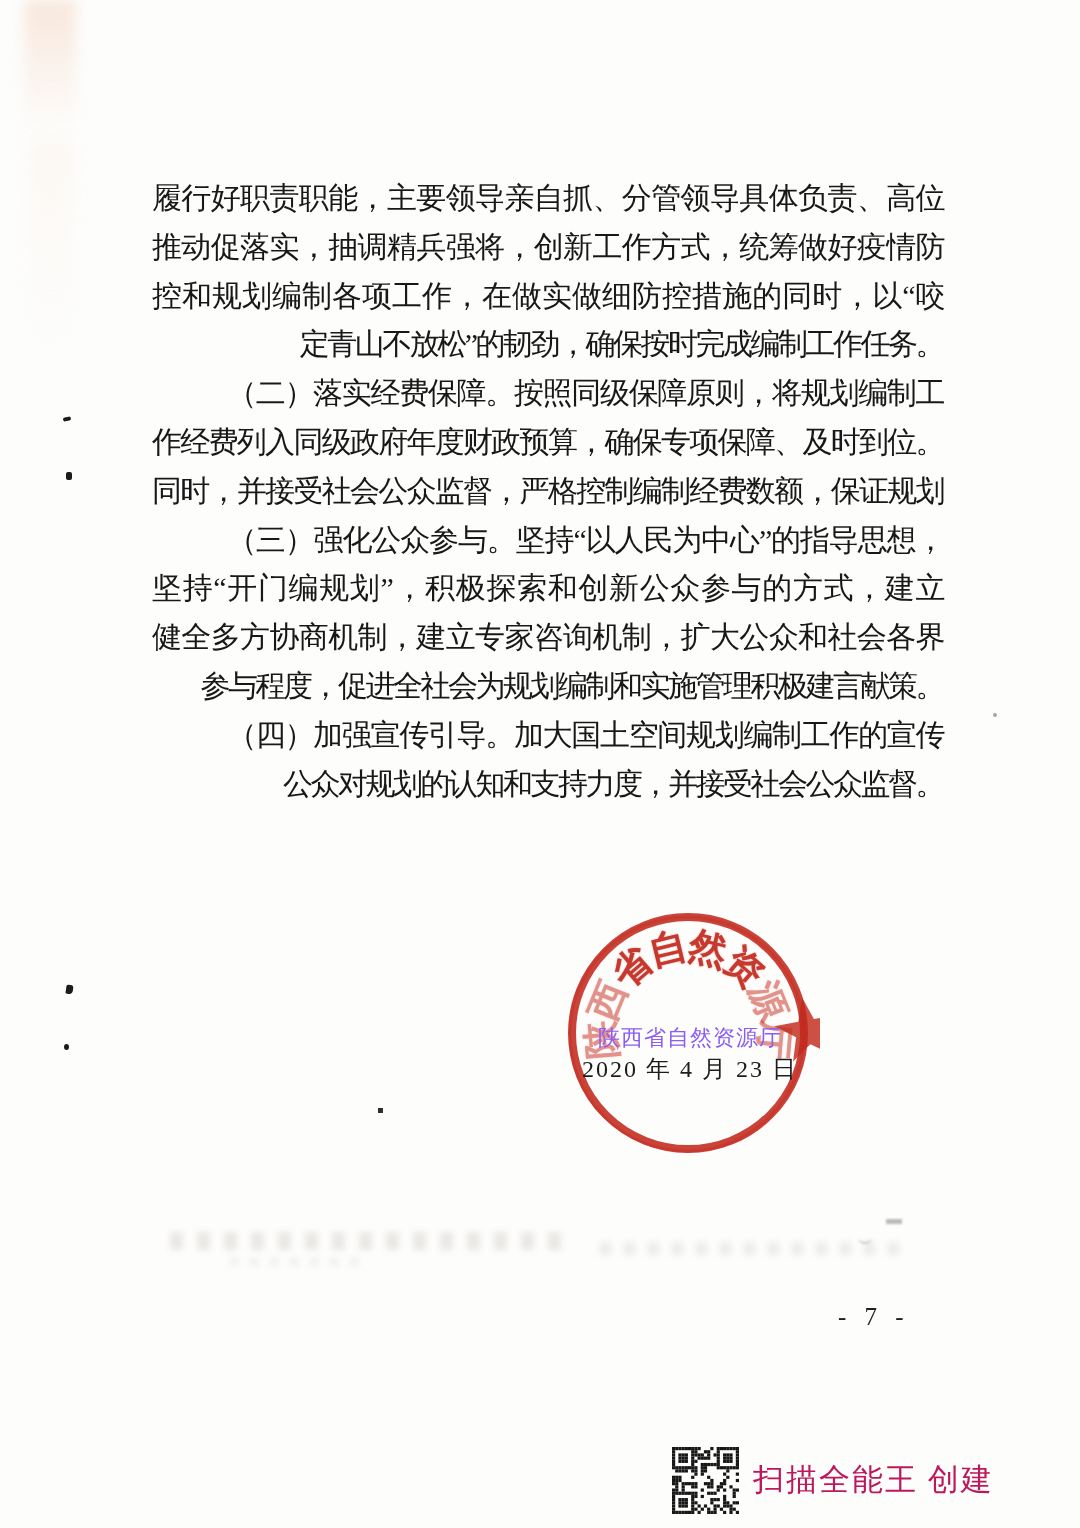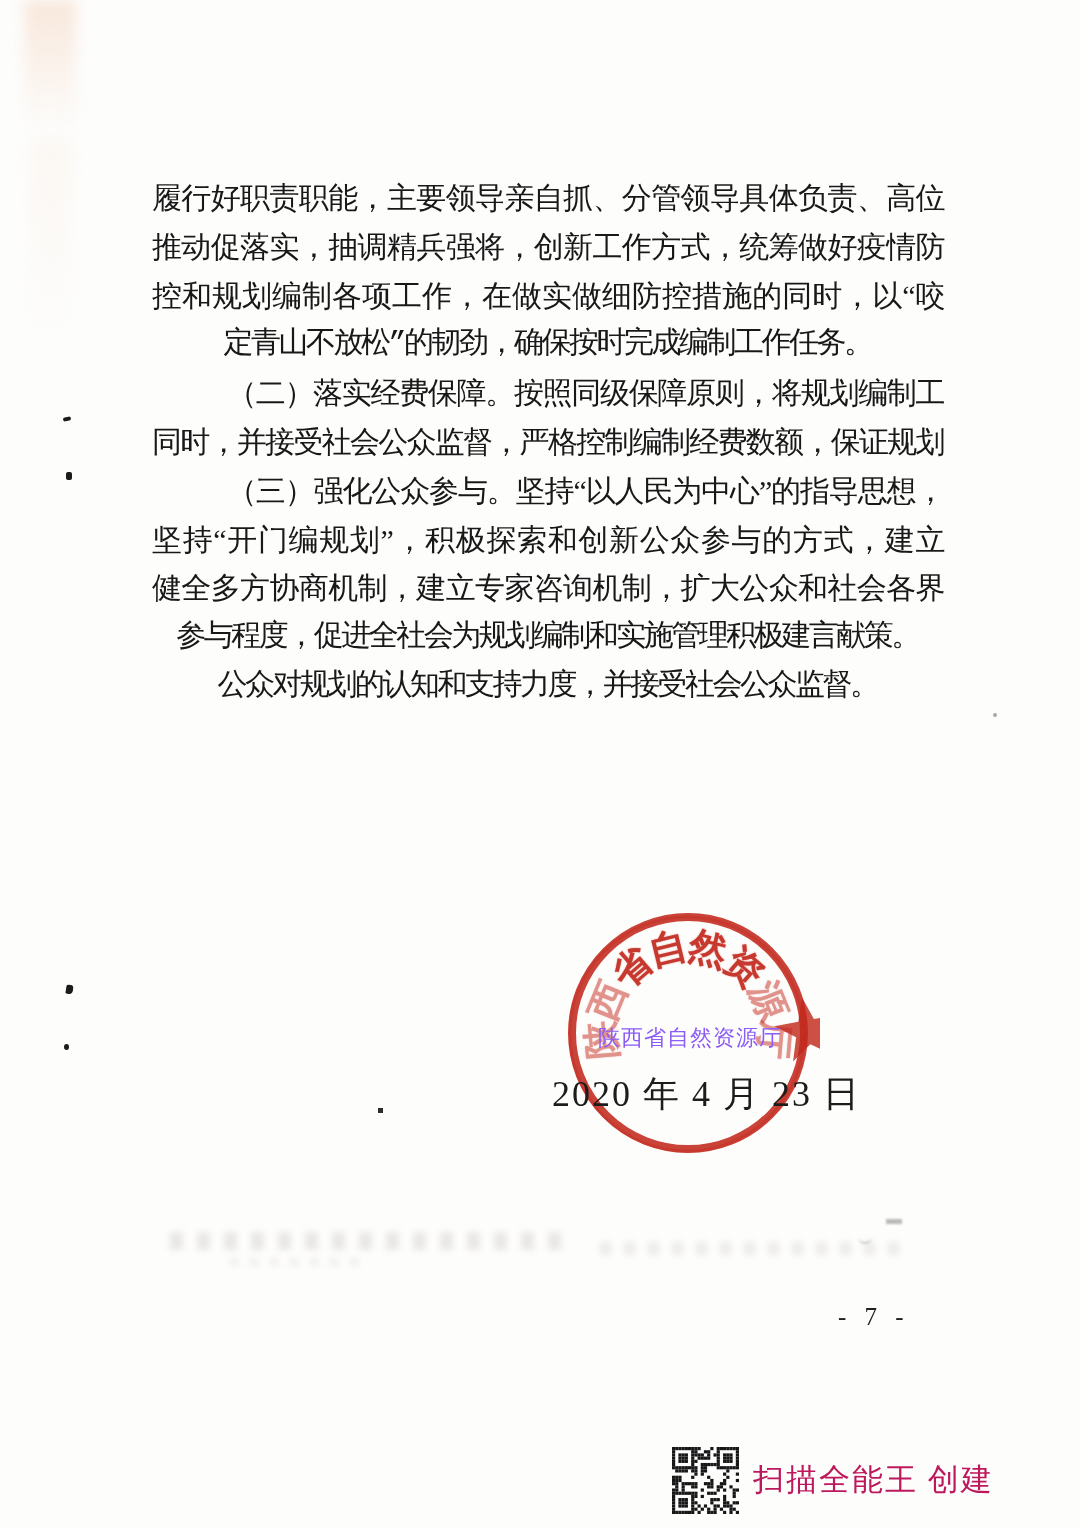--- a/index.html
+++ b/index.html
@@ -15,29 +15,29 @@
     position:absolute;left:152px;top:150px;width:791px;
     color:#181818;
     font-size:30px;
     letter-spacing:-2.5px;
     line-height:48.8px;
     margin-top:24px;
   }
   .line{white-space:nowrap;}
   .line.full{white-space:normal;text-align:justify;text-align-last:justify;}
   .line.indent{padding-left:75px;}
-  .line.endline{text-align:center;font-family:Liberation Mono, monospace;}
+  .line.endline{text-align:right;}
   
   .sigwrap{position:absolute;left:552px;top:1023px;width:276px;text-align:center;z-index:3;}
   .sig-agency{
     font-size:22px;color:#8b5cf6;letter-spacing:1px;white-space:nowrap;
     mix-blend-mode:multiply;
   }
   .sig-date{
-    font-size:36px;color:#1c1c1c;letter-spacing:2px;margin-top:17px;white-space:nowrap;
+    font-size:24px;color:#1c1c1c;letter-spacing:2px;white-space:nowrap;
     mix-blend-mode:multiply;
   }
   
   .seal{
     position:absolute;left:556px;top:901px;width:264px;height:264px;z-index:2;
     mix-blend-mode:multiply;
     filter:blur(0.4px);
   }
   .seal svg{position:absolute;left:0;top:0;}
   .seal-arc-char{
@@ -95,25 +95,27 @@
 <div class="speck s4"></div>
 <div class="speck s5"></div>
 <div class="speck s6"></div>
 
 <div class="textcol">
   <div class="line full">履行好职责职能，主要领导亲自抓、分管领导具体负责、高位</div>
   <div class="line full">推动促落实，抽调精兵强将，创新工作方式，统筹做好疫情防</div>
   <div class="line full">控和规划编制各项工作，在做实做细防控措施的同时，以“咬</div>
   <div class="line endline">定青山不放松”的韧劲，确保按时完成编制工作任务。</div>
   <div class="line full indent">（二）落实经费保障。按照同级保障原则，将规划编制工</div>
+  <div class="line full">作经费列入同级政府年度财政预算，确保专项保障、及时到位。</div>
   <div class="line full">同时，并接受社会公众监督，严格控制编制经费数额，保证规划</div>
   <div class="line full indent">（三）强化公众参与。坚持“以人民为中心”的指导思想，</div>
   <div class="line full">坚持“开门编规划”，积极探索和创新公众参与的方式，建立</div>
   <div class="line full">健全多方协商机制，建立专家咨询机制，扩大公众和社会各界</div>
   <div class="line endline">参与程度，促进全社会为规划编制和实施管理积极建言献策。</div>
+  <div class="line full indent">（四）加强宣传引导。加大国土空间规划编制工作的宣传</div>
   <div class="line endline">公众对规划的认知和支持力度，并接受社会公众监督。</div>
 </div>
 
 <div class="seal" id="seal">
   <svg width="264" height="264" viewBox="0 0 264 264">
     <circle cx="132" cy="132" r="116" fill="none" stroke="#c5291d" stroke-width="8" opacity="0.88"></circle>
     <circle cx="131" cy="133" r="117" fill="none" stroke="#c5291d" stroke-width="3" opacity="0.35"></circle>
     <g transform="translate(126,1030) translate(0,-1030) translate(126,130) rotate(-10)">
       <polygon id="seal-star" fill="#c5291d" opacity="0.82" points="0.0,-34.0 7.9,-10.9 32.3,-10.5 12.8,4.2 20.0,27.5 0.0,13.5 -20.0,27.5 -12.8,4.2 -32.3,-10.5 -7.9,-10.9"></polygon>
     </g>

